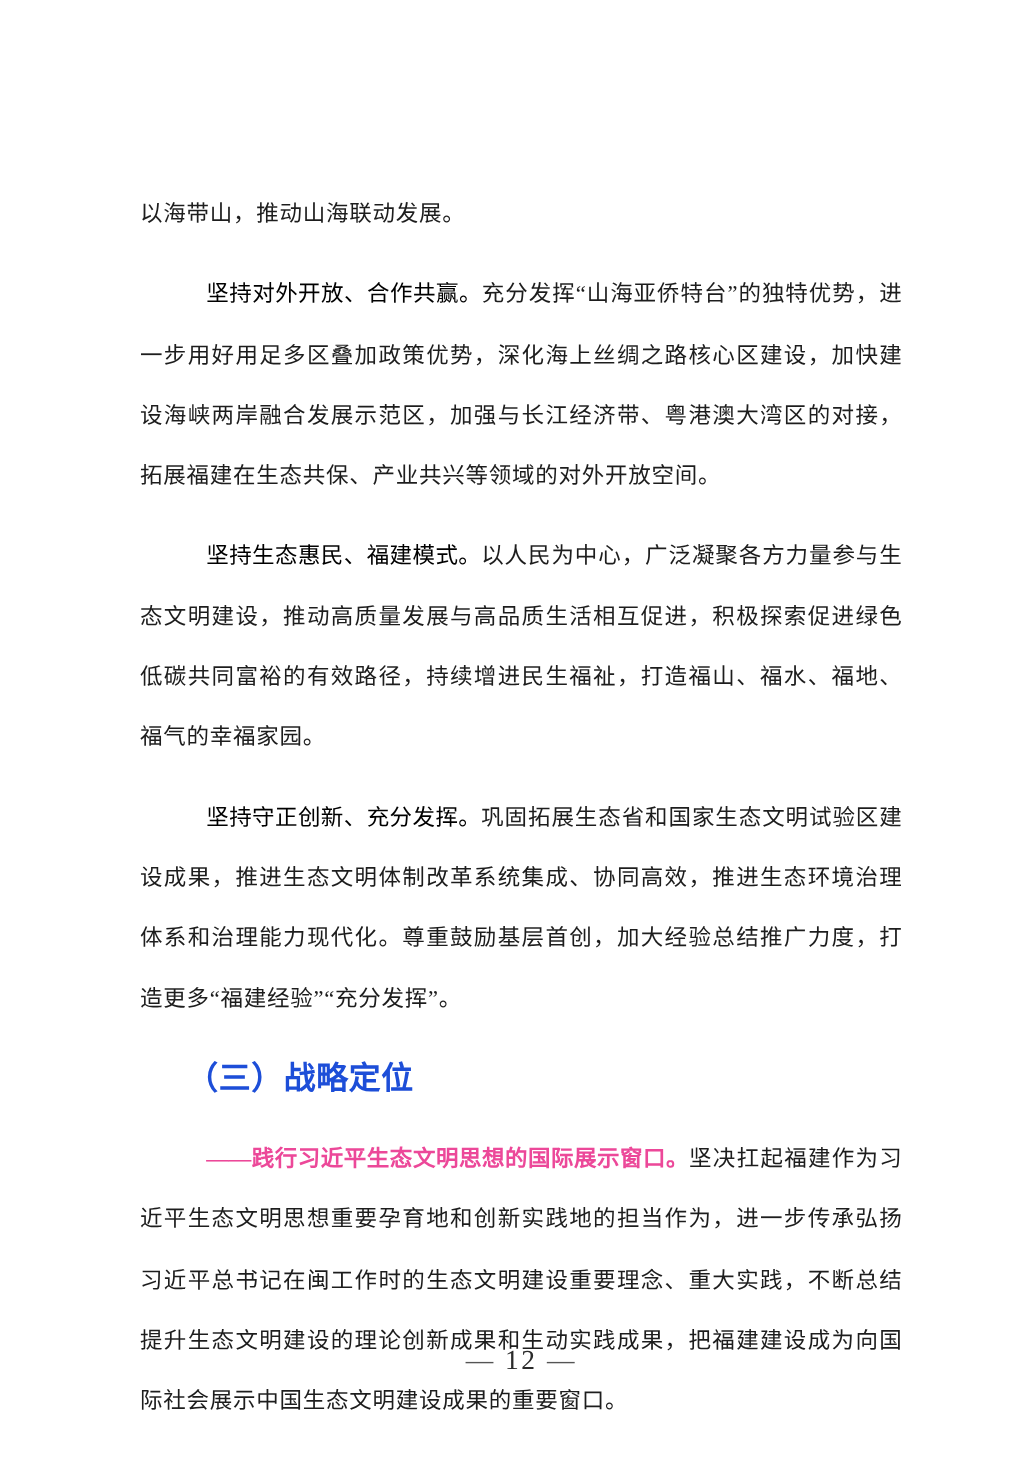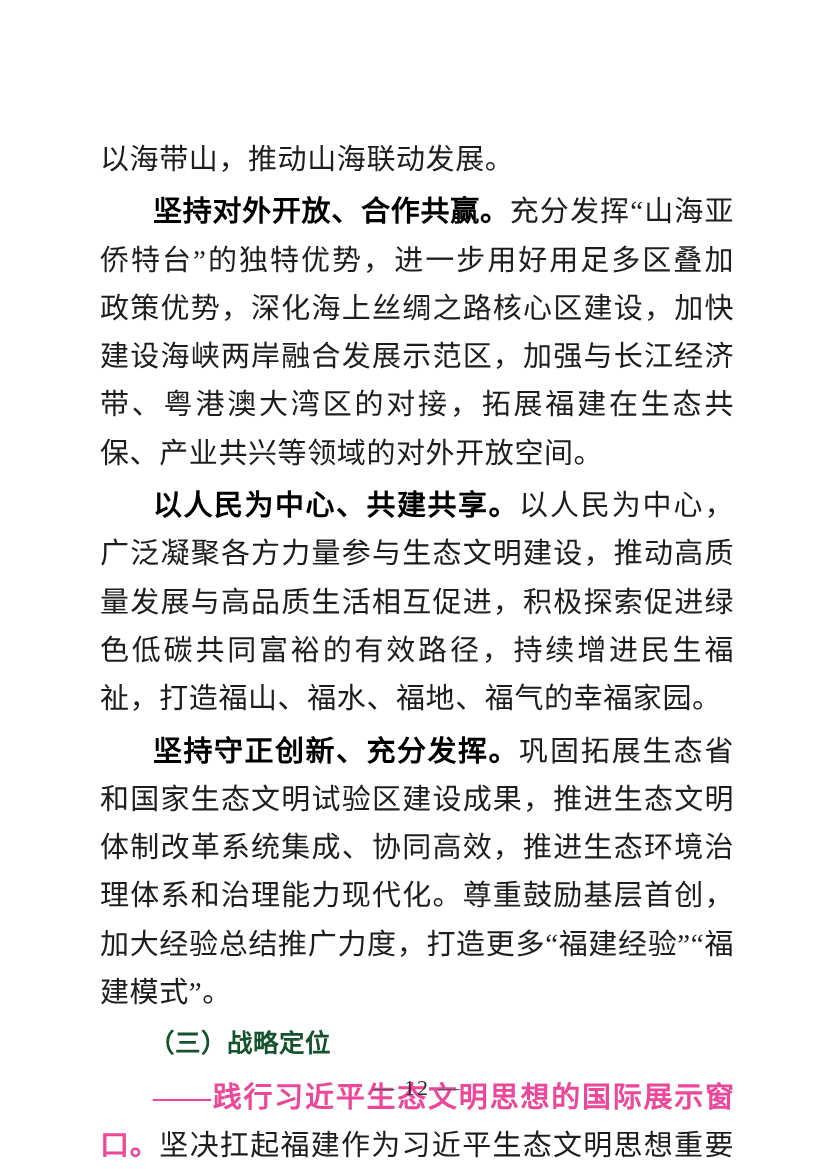--- a/index.html
+++ b/index.html
@@ -29,53 +29,53 @@
 
   
   .body-column {
     position: absolute;
     left: 96px;
     top: 131px;
     width: 642px;
   }
 
   .para {
-    margin: 4px;
+    margin: 16px;
     padding: 0;
-    font-size: 29px;
+    font-size: 18px;
     line-height: 48.3px;
     letter-spacing: 0.6px;
     text-align: justify;
     text-justify: inter-character;
     text-align-last: left;
     word-break: break-all;
     color: #1d1d1d;
   }
 
   .para.indent {
     text-indent: 53px;
   }
 
   
   .lead {
-    font-weight: 700;
+    font-weight: 400;
     letter-spacing: 0.2px;
     color: #000000;
   }
 
   
   .section-heading {
     margin: 0;
     padding: 0;
     font-size: 25.5px;
     line-height: 48.3px;
     font-weight: 700;
     text-indent: 53px;
     letter-spacing: 0.5px;
-    color: #14532d;
+    color: #1d4ed8;
     text-align: left;
   }
 
   .dash-lead {
     font-weight: 700;
     letter-spacing: 0px;
     color: #ec4899;
   }
 
   
@@ -101,23 +101,23 @@
 <body>
 
 <div class="page">
 
   <div class="body-column">
 
     <p class="para">以海带山，推动山海联动发展。</p>
 
     <p class="para indent"><span class="lead">坚持对外开放、合作共赢。</span><span>充分发挥“山海亚侨特台”的独特优势，进一步用好用足多区叠加政策优势，深化海上丝绸之路核心区建设，加快建设海峡两岸融合发展示范区，加强与长江经济带、粤港澳大湾区的对接，拓展福建在生态共保、产业共兴等领域的对外开放空间。</span></p>
 
-    <p class="para indent"><span class="lead">以人民为中心、共建共享。</span><span>以人民为中心，广泛凝聚各方力量参与生态文明建设，推动高质量发展与高品质生活相互促进，积极探索促进绿色低碳共同富裕的有效路径，持续增进民生福祉，打造福山、福水、福地、福气的幸福家园。</span></p>
+    <p class="para indent"><span class="lead">坚持生态惠民、福建模式。</span><span>以人民为中心，广泛凝聚各方力量参与生态文明建设，推动高质量发展与高品质生活相互促进，积极探索促进绿色低碳共同富裕的有效路径，持续增进民生福祉，打造福山、福水、福地、福气的幸福家园。</span></p>
 
-    <p class="para indent"><span class="lead">坚持守正创新、充分发挥。</span><span>巩固拓展生态省和国家生态文明试验区建设成果，推进生态文明体制改革系统集成、协同高效，推进生态环境治理体系和治理能力现代化。尊重鼓励基层首创，加大经验总结推广力度，打造更多“福建经验”“福建模式”。</span></p>
+    <p class="para indent"><span class="lead">坚持守正创新、充分发挥。</span><span>巩固拓展生态省和国家生态文明试验区建设成果，推进生态文明体制改革系统集成、协同高效，推进生态环境治理体系和治理能力现代化。尊重鼓励基层首创，加大经验总结推广力度，打造更多“福建经验”“充分发挥”。</span></p>
 
     <p class="section-heading">（三）战略定位</p>
 
     <p class="para indent"><span class="dash-lead">——践行习近平生态文明思想的国际展示窗口。</span><span>坚决扛起福建作为习近平生态文明思想重要孕育地和创新实践地的担当作为，进一步传承弘扬习近平总书记在闽工作时的生态文明建设重要理念、重大实践，不断总结提升生态文明建设的理论创新成果和生动实践成果，把福建建设成为向国际社会展示中国生态文明建设成果的重要窗口。</span></p>
 
   </div>
 
   <div class="page-footer">
     <span class="pf-dash">—</span>
     <span class="pf-num">12</span>

